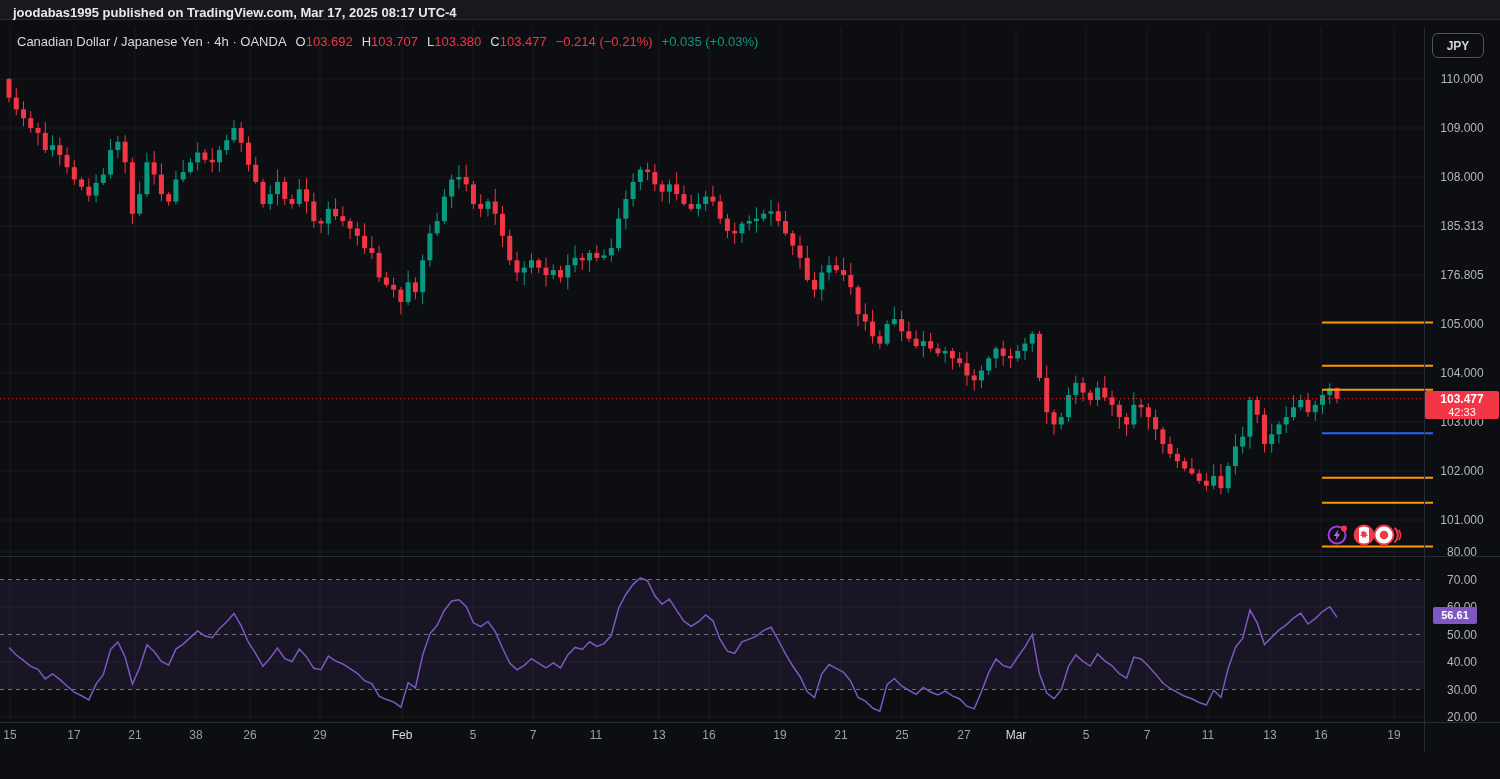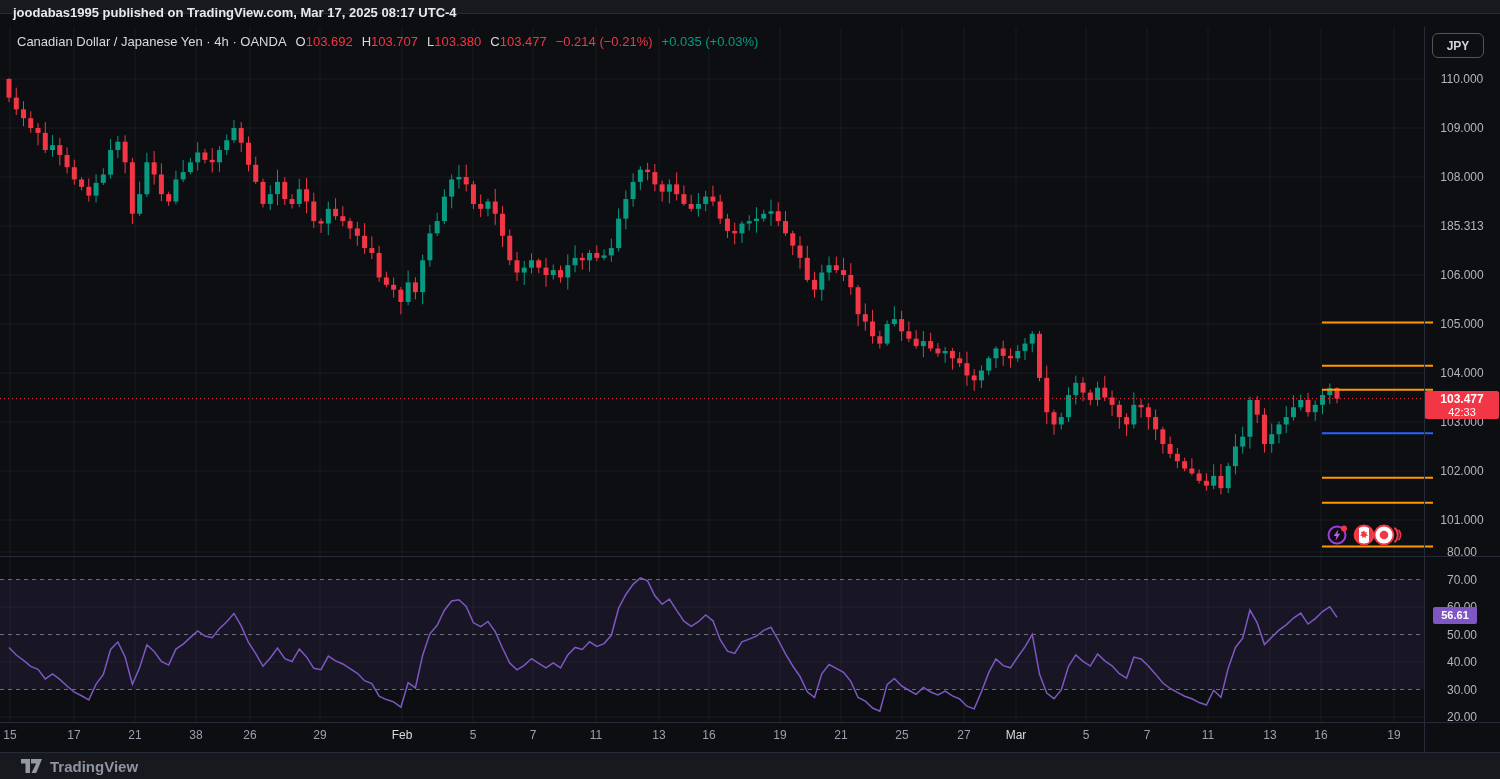--- a/index.html
+++ b/index.html
@@ -1,18 +1,18 @@
 <!DOCTYPE html>
 <html><head>
 <meta charset="utf-8">
 <style>
   html,body{margin:0;padding:0;background:#000;}
   .root{position:relative;width:1500px;height:779px;overflow:hidden;background:#0d0e12;
         font-family:"Liberation Sans",sans-serif;-webkit-font-smoothing:antialiased;}
-  .topbar{position:absolute;left:0;top:0;width:1500px;height:14px;background:#17191f;
+  .topbar{position:absolute;left:0;top:0;width:1500px;height:20px;background:#17191f;
           border-bottom:1px solid #262b38;color:#e8e9ea;font-size:13px;font-weight:700;
           line-height:26px;padding-left:13px;box-sizing:border-box;}
   .chart{position:absolute;left:0;top:27px;width:1488px;height:725px;background:#0d0e12;}
   #chart-svg{position:absolute;left:0;top:0;overflow:visible;}
   .legend{position:absolute;left:17px;top:7px;display:flex;align-items:center;gap:9px;
           font-size:13px;color:#d8dadd;z-index:6;white-space:nowrap;}
   .legend .pair .k{color:#d8dadd;}
   .legend .red{color:#f23645;}
   .legend .green{color:#089981;}
   .jpy-btn{position:absolute;left:1432px;top:6px;width:50px;height:23px;border:1px solid #50545e;
@@ -484,21 +484,21 @@
       <span class="green">+0.035 (+0.03%)</span>
     </div>
 
     <div class="jpy-btn">JPY</div>
 
     <div class="price-axis" id="price-axis">
         <div class="ylab" style="top: 45px;">110.000</div>
         <div class="ylab" style="top: 94px;">109.000</div>
         <div class="ylab" style="top: 143px;">108.000</div>
         <div class="ylab" style="top: 192px;">185.313</div>
-        <div class="ylab" style="top: 241px;">106.000</div>
+        <div class="ylab" style="top: 241px;">176.805</div>
         <div class="ylab" style="top: 290px;">105.000</div>
         <div class="ylab" style="top: 339px;">104.000</div>
         <div class="ylab" style="top: 388px;">103.000</div>
         <div class="ylab" style="top: 437px;">102.000</div>
         <div class="ylab" style="top: 486px;">101.000</div>
         <div class="ylab" style="top: 518px;">80.00</div>
         <div class="ylab" style="top: 545.5px;">70.00</div>
         <div class="ylab" style="top: 573px;">60.00</div>
         <div class="ylab" style="top: 600.5px;">50.00</div>
         <div class="ylab" style="top: 628px;">40.00</div>
@@ -558,21 +558,14 @@
       </svg>
       <svg class="flag2" width="30" height="22" viewBox="0 0 30 22">
         <circle cx="11" cy="11" r="9.5" fill="#ffffff" stroke="#f23645" stroke-width="1.8"></circle>
         <circle cx="11" cy="11" r="4.3" fill="#f23645"></circle>
         <path d="M21.5 3.8a9.5 9.5 0 0 1 0 14.4" fill="none" stroke="#f23645" stroke-width="2"></path>
         <path d="M25.5 5.8a7.5 7.5 0 0 1 0 10.4" fill="none" stroke="#f23645" stroke-width="1.6"></path>
       </svg>
     </div>
   </div>
 
-  <div class="bottombar">
-    <svg width="21" height="15" viewBox="0 0 21 15">
-      <polygon points="0,0 9,0 9,14 4.5,14 4.5,4.5 0,4.5" fill="#949aa5"></polygon>
-      <polygon points="10,0 21,0 15.2,14 10.5,14 15.2,4.5 10,4.5" fill="#949aa5"></polygon>
-    </svg>
-    <span class="wm-text">TradingView</span>
-  </div>
 
 </div>
 
 </body></html>

